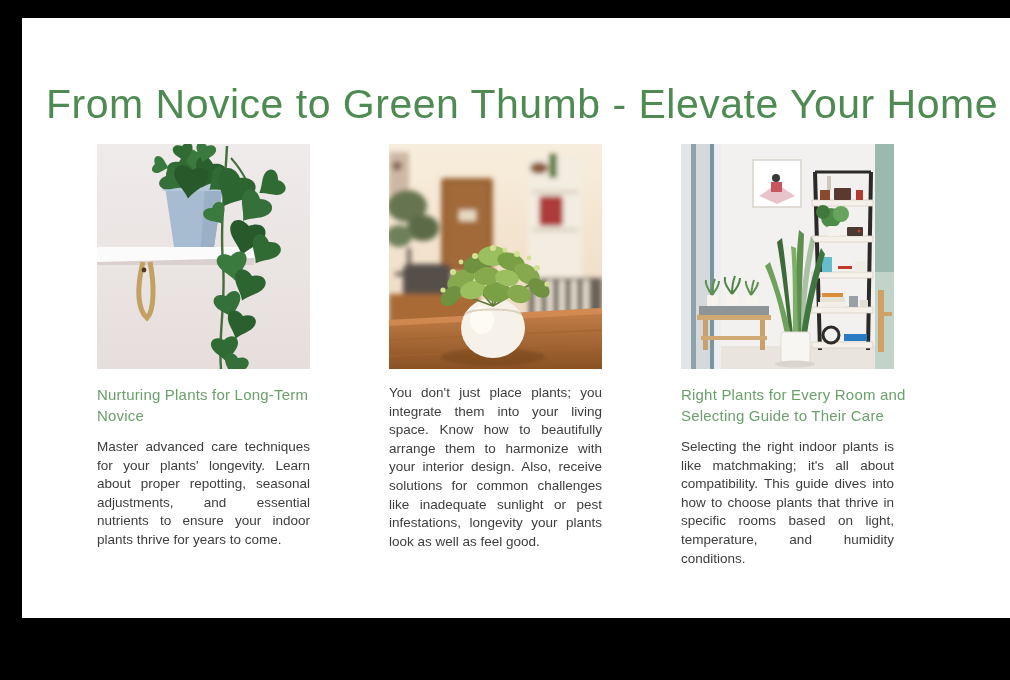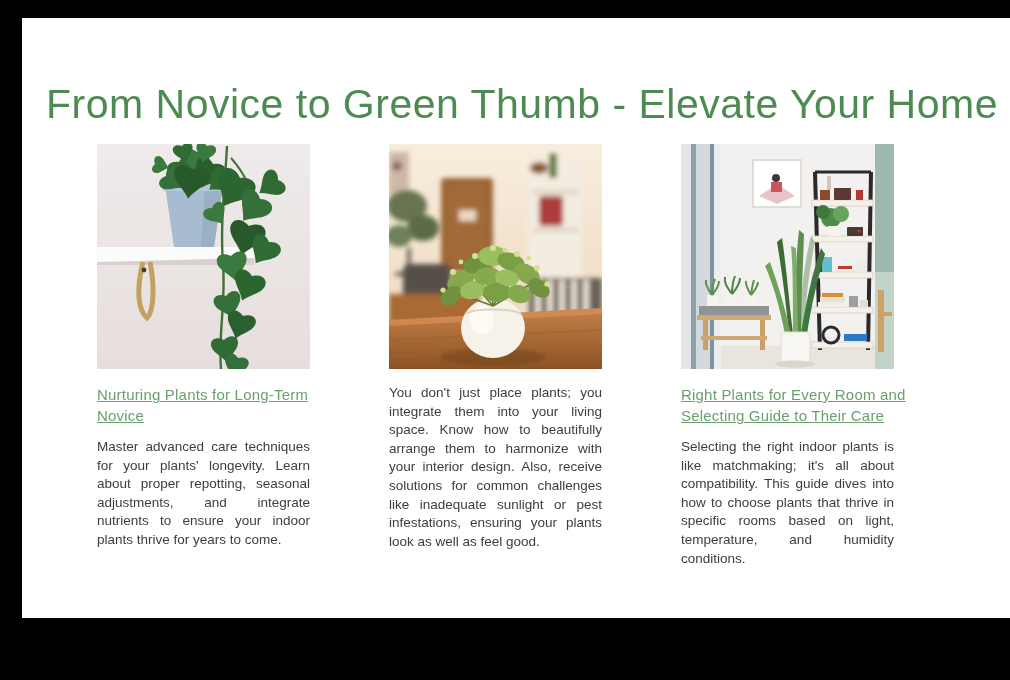--- a/index.html
+++ b/index.html
@@ -26,21 +26,21 @@
   .card{width:213px;}
   .photo{
     width:213px;height:225px;overflow:hidden;background:#eeeae9;
   }
   .photo svg{display:block;}
   .heading{
     margin:15px 0 0 0;
     font-size:15px;line-height:21px;font-weight:400;
     color:#6ba06c;letter-spacing:0.2px;
   }
-  .heading span{display:block;white-space:nowrap;text-decoration:underline;}
+  .heading span{display:block;white-space:nowrap;}
   .body{
     margin:12px 0 0 0;
     font-size:13.5px;line-height:18.6px;
     color:#3d3d3d;text-align:justify;
   }
 </style>
 </head>
 <body>
 
 <div class="page">
@@ -103,21 +103,21 @@
             <use href="#leaf1" transform="translate(127 196) rotate(-8) scale(0.95)" fill="#2f6b33"></use>
             <use href="#leaf1" transform="translate(141 214) rotate(20) scale(0.85)" fill="#356f39"></use>
             <use href="#leaf1" transform="translate(115 64) rotate(-34) scale(0.8)" fill="#3a7a3e"></use>
           </g>
         </svg>
       </div>
       <h2 class="heading">
         <span>Nurturing Plants for Long-Term</span>
         <span>Novice</span>
       </h2>
-      <p class="body">Master advanced care techniques for your plants' longevity. Learn about proper repotting, seasonal adjustments, and integrate nutrients to ensure your indoor plants thrive for years to come.</p>
+      <p class="body">Master advanced care techniques for your plants' longevity. Learn about proper repotting, seasonal adjustments, and essential nutrients to ensure your indoor plants thrive for years to come.</p>
     </div>
 
     <div class="card">
       <div class="photo" aria-label="green-plant-in-white-round-pot-on-wooden-table">
         <svg width="213" height="225" viewBox="0 0 213 225" xmlns="http://www.w3.org/2000/svg">
           <defs>
             <linearGradient id="g2bg" x1="0" y1="0" x2="0" y2="1">
               <stop offset="0" stop-color="#f8eedd"></stop>
               <stop offset="1" stop-color="#ecd5bc"></stop>
             </linearGradient>
@@ -216,21 +216,21 @@
               <circle cx="54" cy="146" r="2.6"></circle>
                 <circle cx="72" cy="118" r="2.4"></circle>
               <circle cx="116" cy="106" r="2.4"></circle>
                 <circle cx="140" cy="114" r="2.4"></circle>
             </g>
           </g>
         </svg>
       </div>
       <h2 class="heading">
       </h2>
-      <p class="body">You don't just place plants; you integrate them into your living space. Know how to beautifully arrange them to harmonize with your interior design. Also, receive solutions for common challenges like inadequate sunlight or pest infestations, ensuring your plants look as well as feel good.</p>
+      <p class="body">You don't just place plants; you integrate them into your living space. Know how to beautifully arrange them to harmonize with your interior design. Also, receive solutions for common challenges like inadequate sunlight or pest infestations, longevity your plants look as well as feel good.</p>
     </div>
 
     <div class="card">
       <div class="photo" aria-label="room-corner-with-black-ladder-shelf-and-potted-plants">
         <svg width="213" height="225" viewBox="0 0 213 225" xmlns="http://www.w3.org/2000/svg">
           <rect width="213" height="225" fill="#f3f1ef"></rect>
           <rect x="0" y="202" width="213" height="23" fill="#e9e5de"></rect>
 
           <g>
             <rect x="194" y="0" width="19" height="225" fill="#c2d4ca"></rect>

